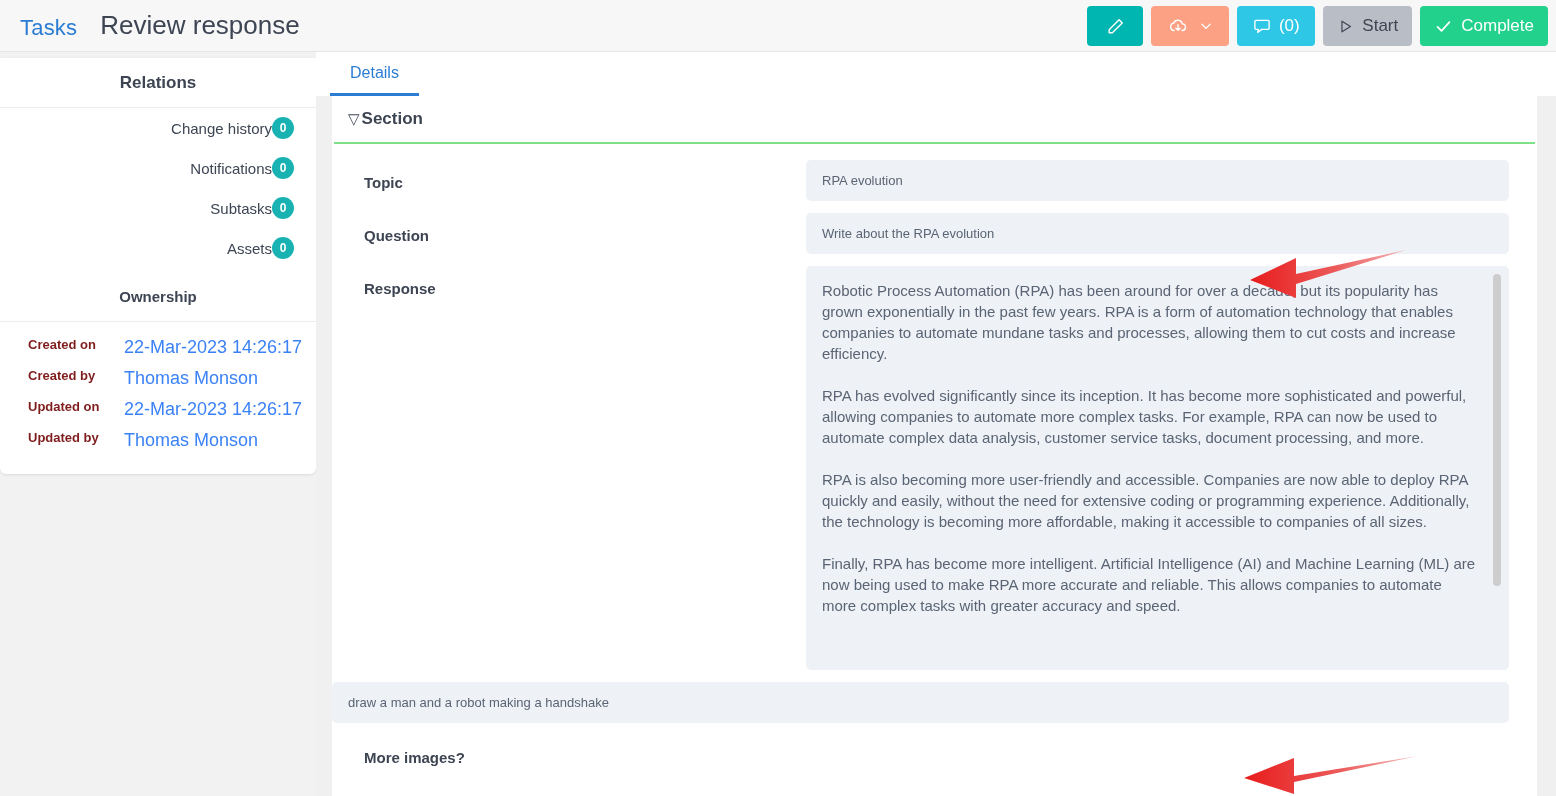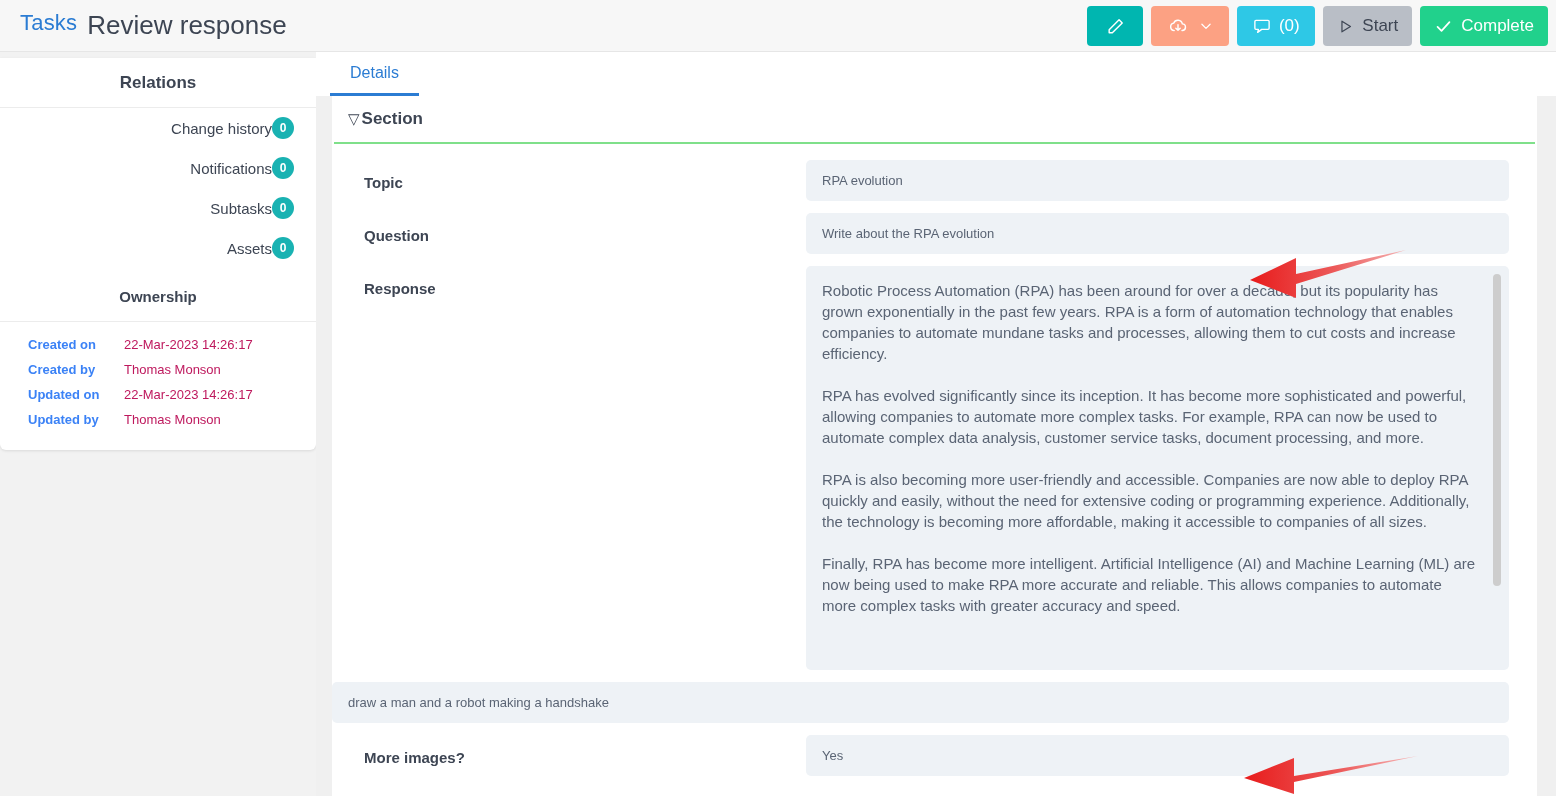--- a/index.html
+++ b/index.html
@@ -11,21 +11,21 @@
   }
   body { position: relative; }
 
   
   .topbar {
     position: absolute; left: 0; top: 0; width: 1556px; height: 52px;
     background: #f7f7f7;
     border-bottom: 1px solid #e6e6e6;
     display: flex; align-items: center;
   }
-  .crumbs { display: flex; align-items: flex-start; padding-left: 20px; }
+  .crumbs { display: flex; align-items: flex-end; padding-left: 20px; gap: 13px; }
   .crumb-root {
     color: #2b7cd3; font-size: 22px; letter-spacing: .2px;
   }
   .crumb-title {
     color: #3d4553; font-size: 26px; margin-left: 10px;
   }
   .topbar-actions {
     position: absolute; right: 8px; top: 6px;
     display: flex; align-items: center; gap: 8px;
   }
@@ -73,23 +73,23 @@
     font-size: 12px; font-weight: bold;
     display: flex; align-items: center; justify-content: center;
   }
   .own-head {
     text-align: center; font-size: 15px; font-weight: bold;
     color: #3d4553; padding: 20px 0 16px;
     border-bottom: 1px solid #ececec;
   }
   .own-row { display: flex; padding: 5px 0 5px 28px; }
   .own-key {
-    width: 96px; font-size: 13px; font-weight: bold; color: #3b82f6;
-  }
-  .own-val { font-size: 13px; color: #be185d; }
+    width: 96px; font-size: 13px; font-weight: bold; color: #7f1d1d;
+  }
+  .own-val { font-size: 18px; color: #3b82f6; }
 
   
   .teal-strip {
     position: absolute; left: 324px; top: 96px;
     width: 8px; height: 700px; background: #00b0b9;
   }
 
   
   .main {
     position: absolute; left: 316px; top: 52px;
@@ -315,23 +315,20 @@
       </div>
 
       <div class="field-row">
         <div class="field-ctrl">
           <div class="inputbox">draw a man and a robot making a handshake</div>
         </div>
       </div>
 
       <div class="field-row">
         <div class="field-label">More images?</div>
-        <div class="field-ctrl">
-          <div class="inputbox">Yes</div>
-        </div>
       </div>
 
       <div class="field-row">
         
         
       </div>
 
     </div>
   </div>
 </div>

